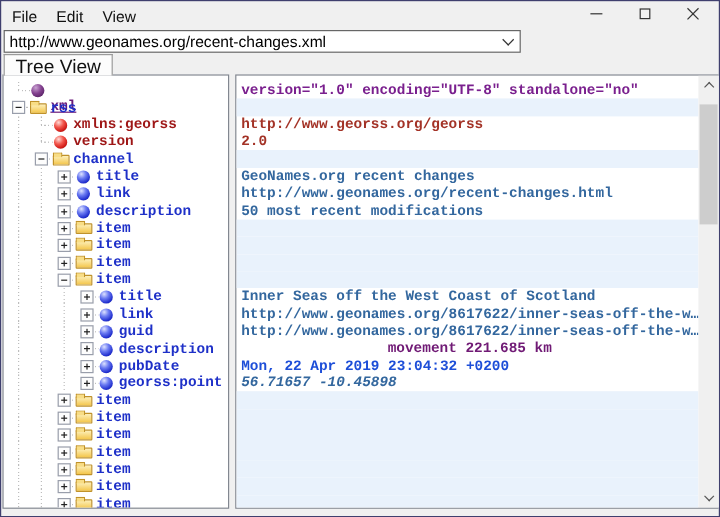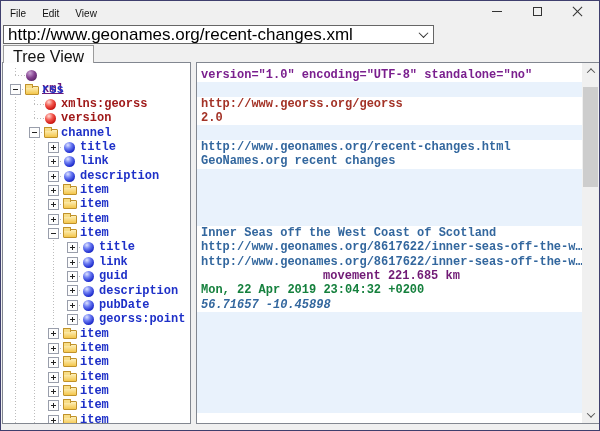--- a/index.html
+++ b/index.html
@@ -4,32 +4,32 @@
 <style>
   html,body{margin:0;padding:0;background:#d9d9d9;}
   *{box-sizing:border-box;}
   .window{
     position:relative;width:600px;height:431px;
     background:#f0f0f0;border:1px solid #3f3f6e;overflow:hidden;
     font-family:"Liberation Sans",sans-serif;
   }
   
   .menubar{position:absolute;left:1px;top:1px;right:1px;height:22px;display:flex;align-items:center;}
-  .menu-item{padding:3px 8px;font-size:10px;color:#111;cursor:default;}
+  .menu-item{padding:3px 8px;font-size:13px;color:#111;cursor:default;}
   .win-controls{position:absolute;top:0;right:2px;display:flex;}
   .win-btn{width:40px;height:21px;display:flex;align-items:center;justify-content:center;}
   .ic-min{width:10px;height:1px;background:#333;display:block;}
   .ic-max{width:9px;height:9px;border:1px solid #333;display:block;}
   .ic-close{position:relative;width:11px;height:11px;display:block;}
   .ic-close::before,.ic-close::after{content:"";position:absolute;left:-1px;top:5px;width:13px;height:1px;background:#333;}
   .ic-close::before{transform:rotate(45deg);}
   .ic-close::after{transform:rotate(-45deg);}
   
   .combo{position:absolute;left:2px;top:24px;width:431px;height:19px;background:#fff;border:1px solid #666;display:flex;}
-  .combo input{flex:1;border:none;outline:none;padding:0 0 0 4px;font-family:"Liberation Sans",sans-serif;font-size:17px;color:#000;background:transparent;}
+  .combo input{flex:1;border:none;outline:none;padding:0 0 0 4px;font-family:"Liberation Sans",sans-serif;font-size:13px;color:#000;background:transparent;}
   .combo-arrow{width:20px;display:flex;align-items:center;justify-content:center;}
   .chev-down{width:7px;height:7px;border-right:1px solid #333;border-bottom:1px solid #333;transform:rotate(45deg) translate(-1px,-1px);display:block;}
   
   .tab{position:absolute;left:2px;top:44px;height:18px;padding:2px 9px 0 9px;background:#fcfcfc;
        border:1px solid #9b9b9b;border-bottom:none;font-size:16px;color:#111;z-index:3;}
   
   .pane{position:absolute;top:61px;height:362px;background:#fff;border:1px solid #828790;overflow:hidden;}
   .tree-pane{left:1px;width:189px;}
   .right-pane{left:195px;width:404px;}
   .rows{position:absolute;left:0;top:5px;right:0;}
@@ -132,31 +132,32 @@
       </div>
   </div>
 
   <div class="pane right-pane">
     <div class="rows" id="value-rows">
         <div class="vrow" style="color: rgb(122, 31, 142);">version="1.0" encoding="UTF-8" standalone="no"</div>
         <div class="vrow" style="background: rgb(233, 242, 252);"></div>
         <div class="vrow" style="color: rgb(163, 50, 38);">http://www.georss.org/georss</div>
         <div class="vrow" style="color: rgb(163, 50, 38);">2.0</div>
         <div class="vrow" style="background: rgb(233, 242, 252);"></div>
+        <div class="vrow" style="color: rgb(51, 103, 158);">GeoNames.org recent changes</div>
         <div class="vrow" style="color: rgb(51, 103, 158);">http://www.geonames.org/recent-changes.html</div>
-        <div class="vrow" style="color: rgb(51, 103, 158);">GeoNames.org recent changes</div>
+        <div class="vrow" style="color: rgb(51, 103, 158);">50 most recent modifications</div>
         <div class="vrow" style="background: rgb(233, 242, 252);"></div>
         <div class="vrow" style="background: rgb(233, 242, 252);"></div>
         <div class="vrow" style="background: rgb(233, 242, 252);"></div>
         <div class="vrow" style="background: rgb(233, 242, 252);"></div>
         <div class="vrow" style="color: rgb(51, 103, 158);">Inner Seas off the West Coast of Scotland</div>
         <div class="vrow" style="color: rgb(51, 103, 158);">http://www.geonames.org/8617622/inner-seas-off-the-w…</div>
         <div class="vrow" style="color: rgb(51, 103, 158);">http://www.geonames.org/8617622/inner-seas-off-the-w…</div>
         <div class="vrow" style="color: #701a75; text-align: center;">movement 221.685 km</div>
-        <div class="vrow" style="color: #15803d;">Mon, 22 Apr 2019 23:04:32 +0200</div>
+        <div class="vrow" style="color: #1d4ed8;">Mon, 22 Apr 2019 23:04:32 +0200</div>
         <div class="vrow" style="color: rgb(51, 103, 158); font-style: italic;">56.71657 -10.45898</div>
         <div class="vrow" style="background: rgb(233, 242, 252);"></div>
         <div class="vrow" style="background: rgb(233, 242, 252);"></div>
         <div class="vrow" style="background: rgb(233, 242, 252);"></div>
         <div class="vrow" style="background: rgb(233, 242, 252);"></div>
         <div class="vrow" style="background: rgb(233, 242, 252);"></div>
         <div class="vrow" style="background: rgb(233, 242, 252);"></div>
         <div class="vrow" style="background: rgb(233, 242, 252);"></div>
       </div>
     <div class="vscroll">

